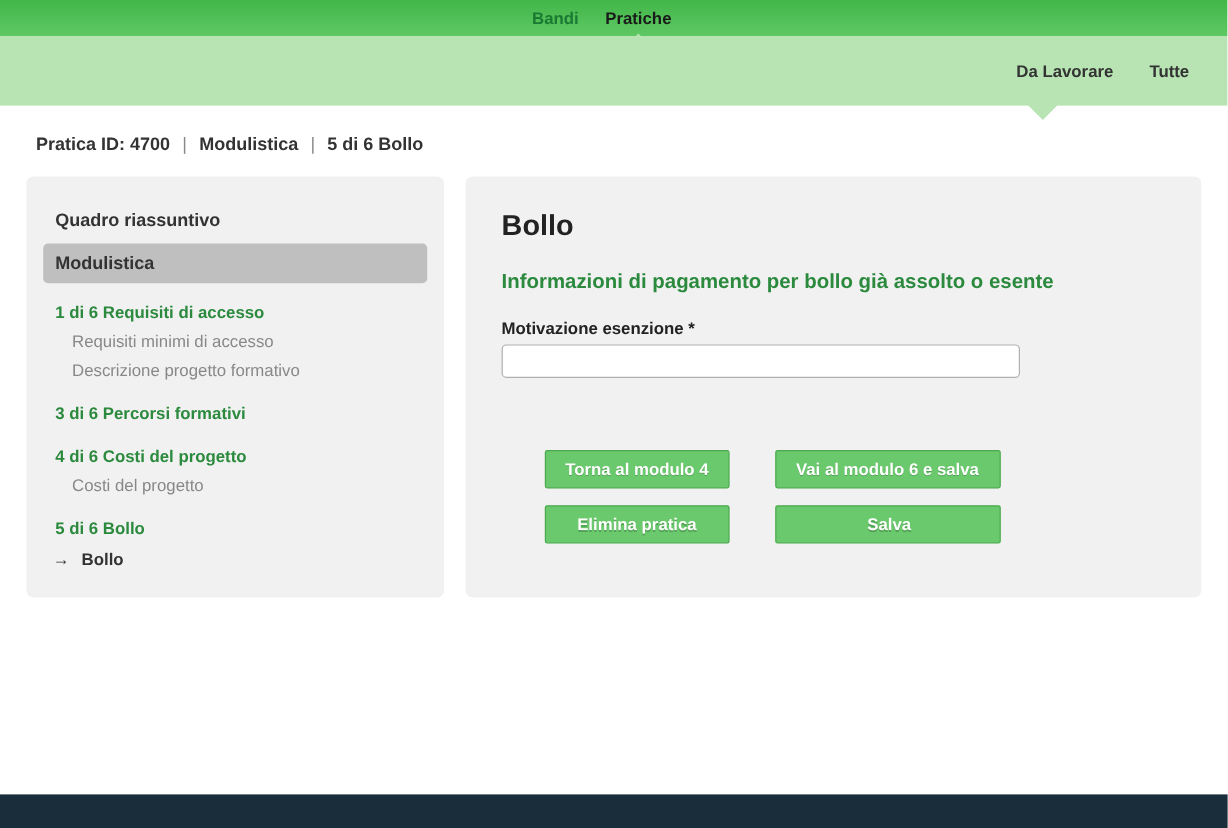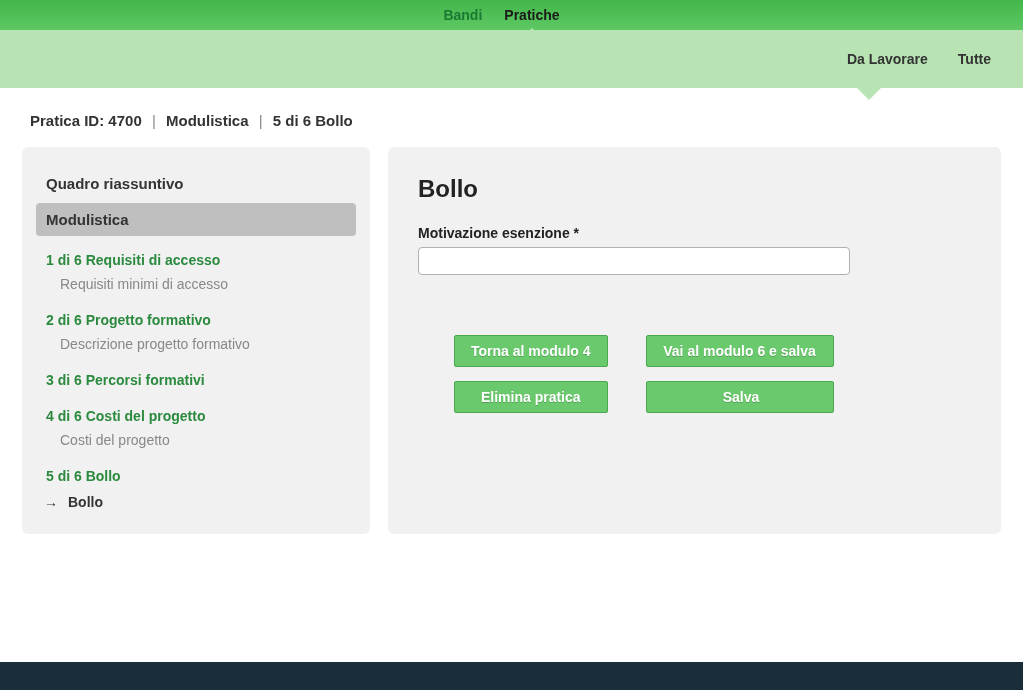--- a/index.html
+++ b/index.html
@@ -267,37 +267,37 @@
 
 <div class="content-area">
 
   <div class="sidebar">
     <div class="sidebar-item">Quadro riassuntivo</div>
     <div class="sidebar-item active">Modulistica</div>
 
     <div class="module-link">1 di 6 Requisiti di accesso</div>
     <div class="module-sublink">Requisiti minimi di accesso</div>
 
-    <div class="module-link">2 di 6 Progetto formativo</div>
     <div class="module-sublink">Descrizione progetto formativo</div>
 
     <div class="module-link">3 di 6 Percorsi formativi</div>
 
     <div class="module-link">4 di 6 Costi del progetto</div>
     <div class="module-sublink">Costi del progetto</div>
 
     <div class="module-link current">5 di 6 Bollo</div>
     <div class="submodule-current">
       <span class="arrow-icon"></span>
       <span>Bollo</span>
     </div>
   </div>
 
   <div class="main-panel">
     <div class="page-title">Bollo</div>
+    <div class="section-title">Informazioni di pagamento per bollo già assolto o esente</div>
     <div class="field-label">Motivazione esenzione *</div>
     <input type="text" class="text-input" style="">
     
     <div class="button-grid">
       <button class="action-button">Torna al modulo 4</button>
       <button class="action-button long">Vai al modulo 6 e salva</button>
       <button class="action-button">Elimina pratica</button>
       <button class="action-button narrow">Salva</button>
     </div>
   </div>

